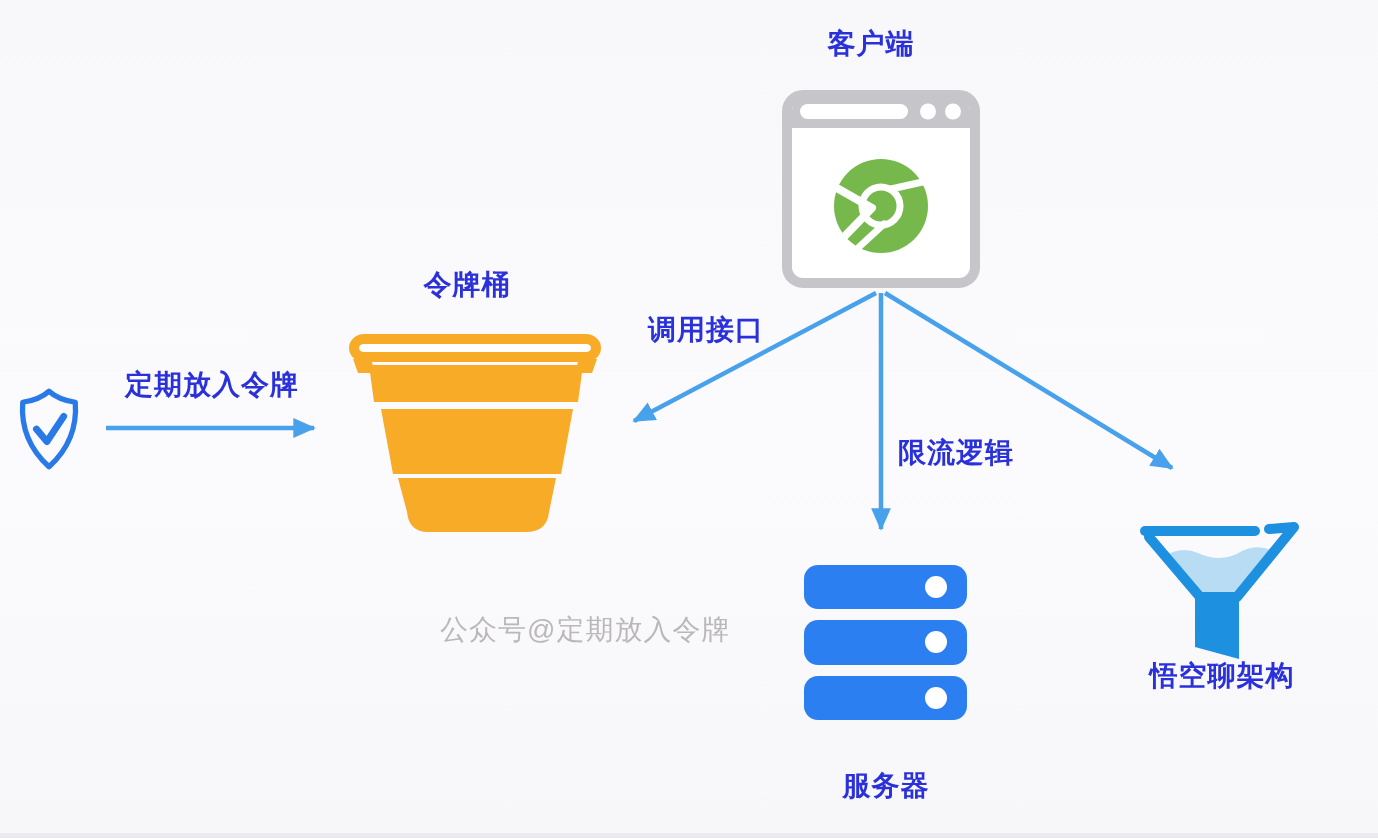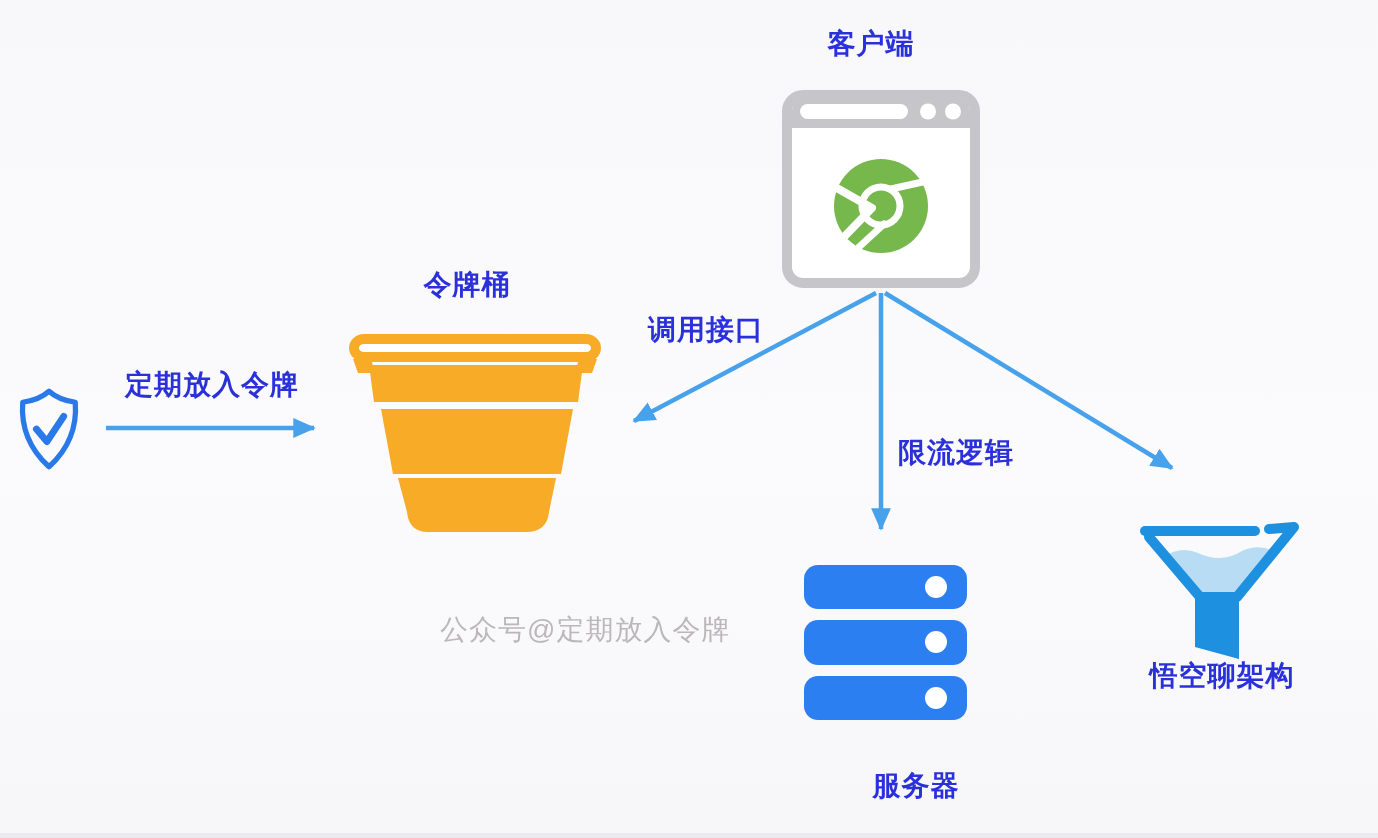--- a/index.html
+++ b/index.html
@@ -117,21 +117,21 @@
     <svg width="164" height="157" viewBox="0 0 164 157">
       <rect x="0" y="1" width="163" height="44" rx="14" fill="#2b7ff0"></rect>
       <circle cx="132" cy="23" r="11" fill="#ffffff"></circle>
       <rect x="0" y="56" width="163" height="45" rx="14" fill="#2b7ff0"></rect>
       <circle cx="132" cy="78" r="11" fill="#ffffff"></circle>
       <rect x="0" y="112" width="163" height="44" rx="14" fill="#2b7ff0"></rect>
       <circle cx="132" cy="134" r="11" fill="#ffffff"></circle>
     </svg>
   </div>
 
-  <div class="label" style="left:916px;top:767px;">服务器</div>
+  <div class="label" style="left:886px;top:767px;">服务器</div>
 
   <div class="icon" style="left:1138px;top:518px;">
     <svg width="162" height="145" viewBox="0 0 162 145">
       <path d="M24 40 Q42 27 60 35 Q84 46 104 33 Q121 25 137 34 L99 78 L59 78 Z" fill="#b7dcf4"></path>
       <path d="M7 13 L117 13" fill="none" stroke="#1e90e0" stroke-width="10" stroke-linecap="round"></path>
       <path d="M131 11 L156 9 L99 79" fill="none" stroke="#1e90e0" stroke-width="10" stroke-linecap="round" stroke-linejoin="round"></path>
       <path d="M11 19 L62 79" fill="none" stroke="#1e90e0" stroke-width="10" stroke-linecap="round"></path>
       <polygon points="57,74 101,74 101,141 57,129" fill="#1e90e0"></polygon>
     </svg>
   </div>

